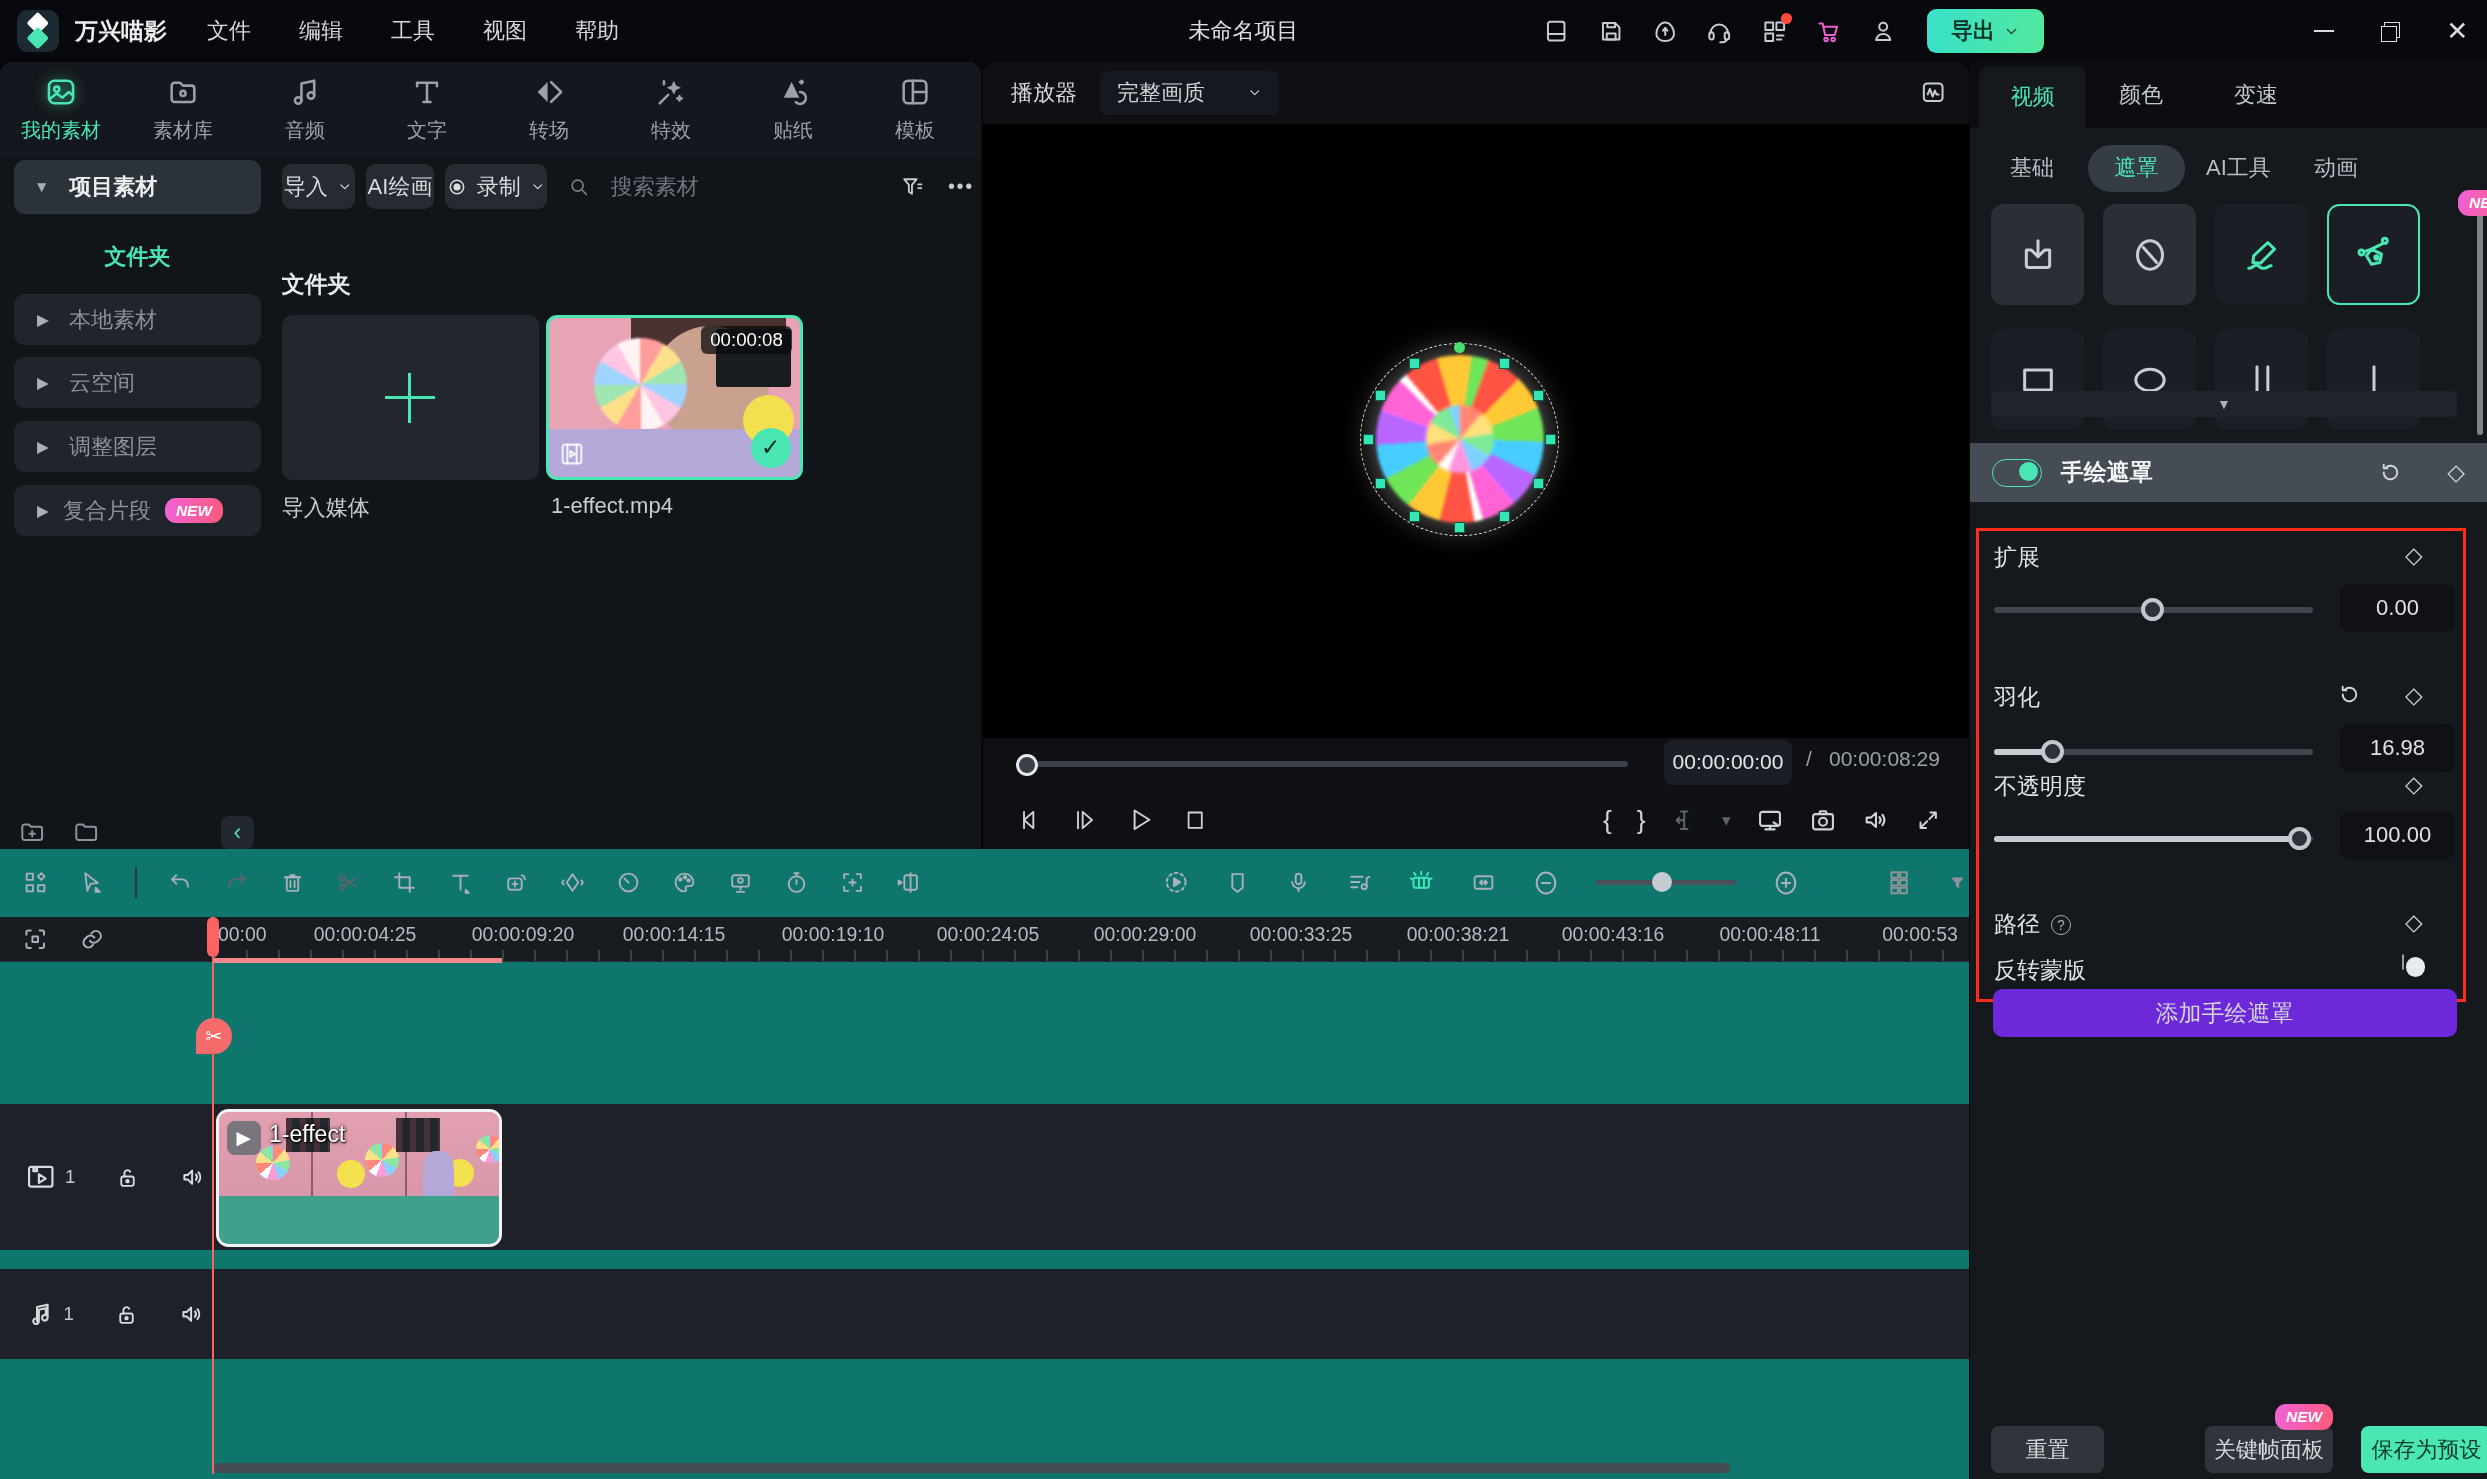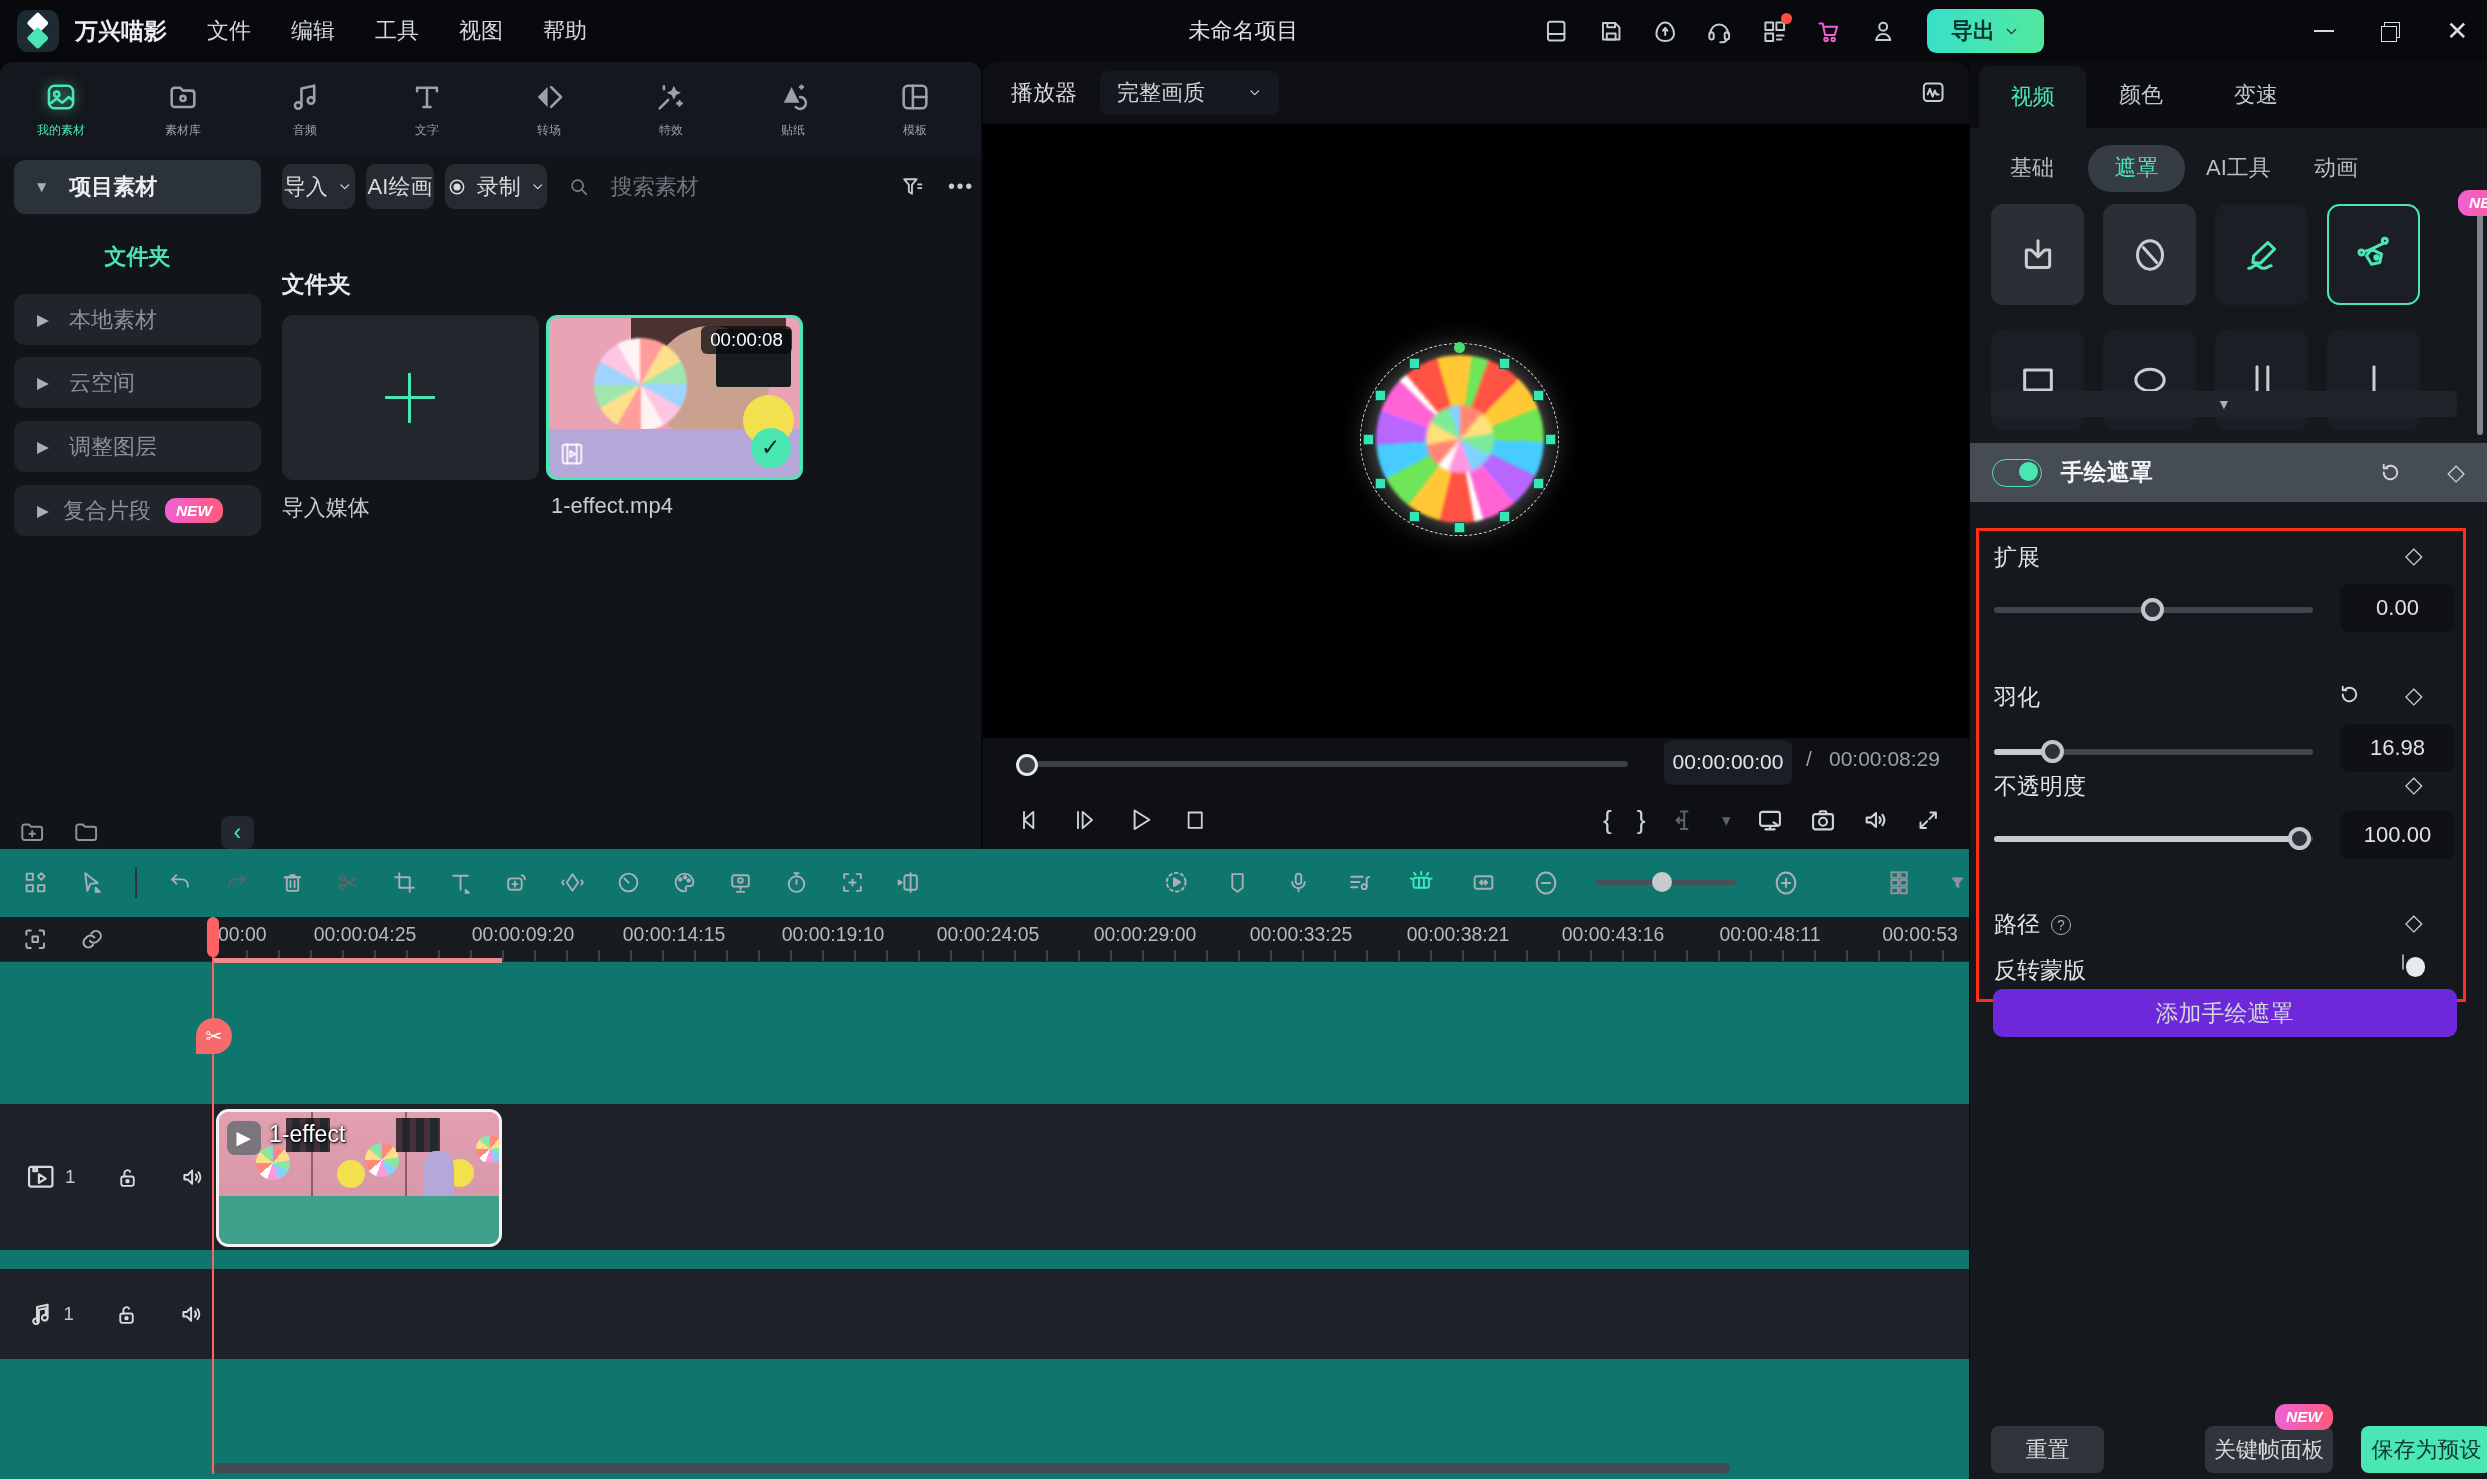--- a/index.html
+++ b/index.html
@@ -12,41 +12,41 @@
   svg.ic { fill:none; stroke:currentColor; stroke-width:1.8; stroke-linecap:round; stroke-linejoin:round; }
   .chev { font-size:17px; color:#9aa1a9; }
 
   
   .titlebar { left:0; top:0; width:2487px; height:62px; background:#08090c; }
   .logo { left:17px; top:10px; width:42px; height:42px; border-radius:11px; background:#1c2b33; }
   .logo i { position:absolute; width:15.5px; height:15.5px; left:13.2px; }
   .logo i.t { top:5.4px; background:#fff; transform:rotate(45deg); border-radius:2.3px; }
   .logo i.b { top:20px; background:#49e6b4; transform:rotate(45deg); border-radius:2.3px; }
   .appname { left:75px; top:0; height:62px; font-size:23px; font-weight:bold; color:#eceef0; display:flex; align-items:center; }
-  .menus { left:187px; top:0; height:62px; }
+  .menus { left:187px; top:0; height:62px;gap:8px; }
   .menu-item { padding:0 20px; font-size:22px; color:#d3d6da; height:62px; display:flex; align-items:center; cursor:default; }
   .proj-title { left:50%; top:0; transform:translateX(-50%); height:62px; display:flex; align-items:center; font-size:22px; color:#dfe2e5; }
   .tb-icons { right:591px; top:0; height:62px; gap:28px; color:#c7ccd1; }
   .tb-ic { position:relative; width:26.4px; height:26.4px; }
   .dot-red { position:absolute; right:-4.7px; top:-4.7px; width:11px; height:11px; border-radius:50%; background:#ff4d3d; }
   .export-btn { right:443px; top:9.3px; width:117px; height:44px; border-radius:9.3px;
     background:linear-gradient(100deg,#38e0cb,#52e89c); color:#0a352b; font-size:22px; font-weight:bold;
     display:flex; align-items:center; justify-content:center; gap:7.8px; }
   .win-ctrls { right:18.7px; top:0; height:62px; gap:47px; color:#d9dcdf; }
   .win-min { width:20px; height:2.3px; background:#d9dcdf; }
   .win-restore { position:relative; width:18.7px; height:18.7px; }
   .win-restore::before { content:""; position:absolute; left:3.9px; top:0; width:14px; height:14px; border:1.9px solid #d9dcdf; }
   .win-restore::after { content:""; position:absolute; left:0; top:4.7px; width:14px; height:14px; border:1.9px solid #d9dcdf; background:#08090c; }
   .win-close { font-size:26.4px; line-height:1; }
 
   
   .media-panel { left:0; top:62px; width:981px; height:787px; background:#111419; border-radius:12.4px 12.4px 0 0; }
   .mp-tabs { left:0; top:0; width:981px; height:95px; background:#14171d; border-radius:12.4px 12.4px 0 0; display:flex; }
   .mp-tab { width:122px; height:95px; display:flex; flex-direction:column; align-items:center; justify-content:center; gap:7.8px; color:#9aa1a9; }
-  .mp-tab .lbl { font-size:12px; }
+  .mp-tab .lbl { font-size:20px; }
   .mp-tab.active { color:#49e6b4; }
   .mp-tab.active svg { filter:drop-shadow(0 0 6.2px rgba(73,230,180,.7)); }
   .mp-side { left:14px; top:98px; width:247px; height:689px; }
   .side-group { left:0; top:0; width:247px; height:54px; background:#2c323a; border-radius:11px; gap:20px; padding:0 0 0 20px; font-size:22px; font-weight:bold; color:#eceef0; }
   .caret { font-size:15.5px; color:#a9afb7; }
   .side-folder { left:0; top:82px; width:247px; text-align:center; font-size:22px; font-weight:bold; color:#49e6b4; }
   .side-item { left:0; width:247px; height:51px; background:#20252b; border-radius:11px; gap:20px; padding:0 0 0 23px; font-size:22px; color:#8b9199; }
   .new-badge { display:inline-block; background:linear-gradient(100deg,#ef62d9,#ff5a78); color:#fff; font-size:15.5px; font-style:italic; font-weight:bold; border-radius:11px; padding:3.9px 11px; }
   .side-bottom { left:4.7px; top:659px; width:243px; color:#8d939b; gap:28px; }
   .collapse-btn { position:absolute; right:7.8px; top:-3.1px; width:33px; height:33px; border-radius:7.8px; background:#23282e; color:#49e6b4; font-size:23px; display:flex; align-items:center; justify-content:center; }

